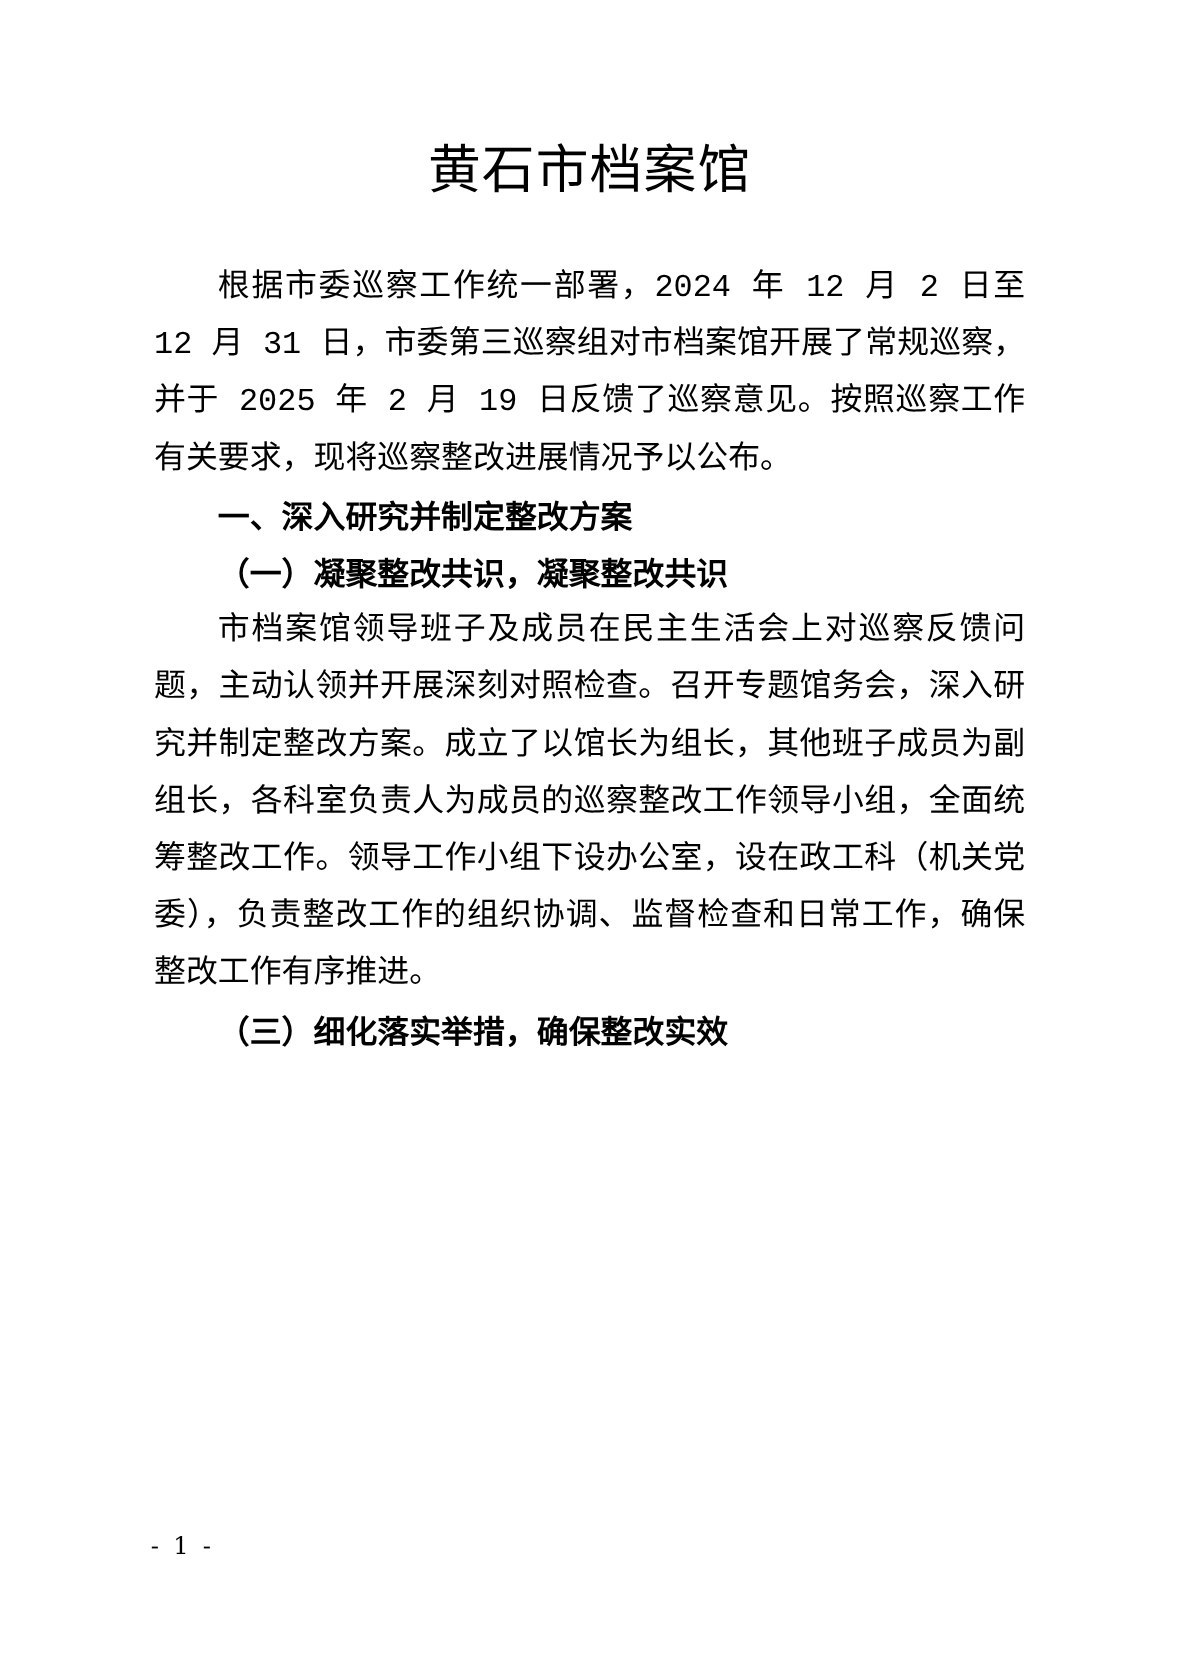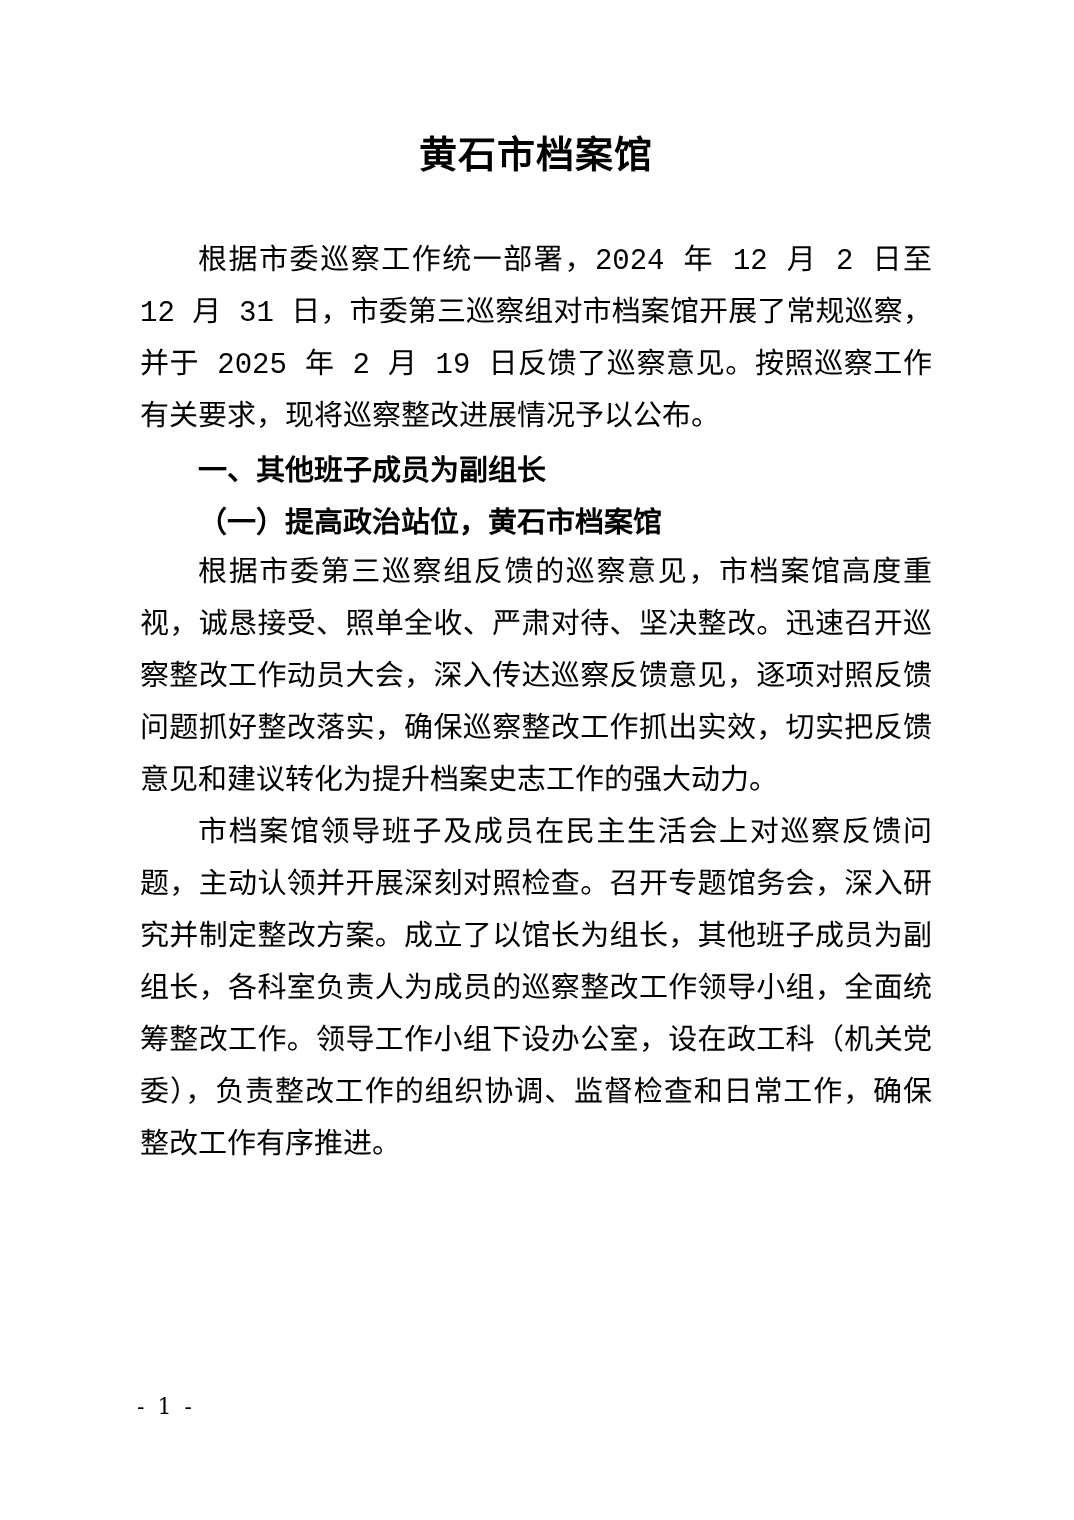--- a/index.html
+++ b/index.html
@@ -21,22 +21,22 @@
   .content {
     position: absolute;
     left: 140px;
     top: 126px;
     width: 792px;
   }
 
   
   .doc-title {
     text-align: center;
-    font-weight: bold;
-    font-size: 38px;
+    font-weight: normal;
+    font-size: 48px;
     line-height: 58px;
     letter-spacing: 1px;
   }
   .doc-title .t-line {
     white-space: pre; 
   }
 
   
   .doc-body {
     margin-top: 52px;
@@ -92,29 +92,29 @@
   <div class="content">
 
     <header class="doc-title">
       <div class="t-line">黄石市档案馆</div>
     </header>
 
     <main class="doc-body">
 
       <p class="para">根据市委巡察工作统一部署，2024 年 12 月 2 日至 12 月 31 日，市委第三巡察组对市档案馆开展了常规巡察，并于 2025 年 2 月 19 日反馈了巡察意见。按照巡察工作有关要求，现将巡察整改进展情况予以公布。</p>
 
-      <h2 class="h-section">一、其他班子成员为副组长</h2>
+      <h2 class="h-section">一、深入研究并制定整改方案</h2>
 
-      <h3 class="h-sub">（一）提高政治站位，黄石市档案馆</h3>
+      <h3 class="h-sub">（一）凝聚整改共识，凝聚整改共识</h3>
 
-      <p class="para">根据市委第三巡察组反馈的巡察意见，市档案馆高度重视，诚恳接受、照单全收、严肃对待、坚决整改。迅速召开巡察整改工作动员大会，深入传达巡察反馈意见，逐项对照反馈问题抓好整改落实，确保巡察整改工作抓出实效，切实把反馈意见和建议转化为提升档案史志工作的强大动力。</p>
 
 
       <p class="para">市档案馆领导班子及成员在民主生活会上对巡察反馈问题，主动认领并开展深刻对照检查。召开专题馆务会，深入研究并制定整改方案。成立了以馆长为组长，其他班子成员为副组长，各科室负责人为成员的巡察整改工作领导小组，全面统筹整改工作。领导工作小组下设办公室，设在政工科（机关党委），负责整改工作的组织协调、监督检查和日常工作，确保整改工作有序推进。</p>
 
+      <h3 class="h-sub">（三）细化落实举措，确保整改实效</h3>
 
     </main>
 
   </div>
 
   <footer class="page-footer">- 1 -</footer>
 
 </div>
 
 </body></html>

